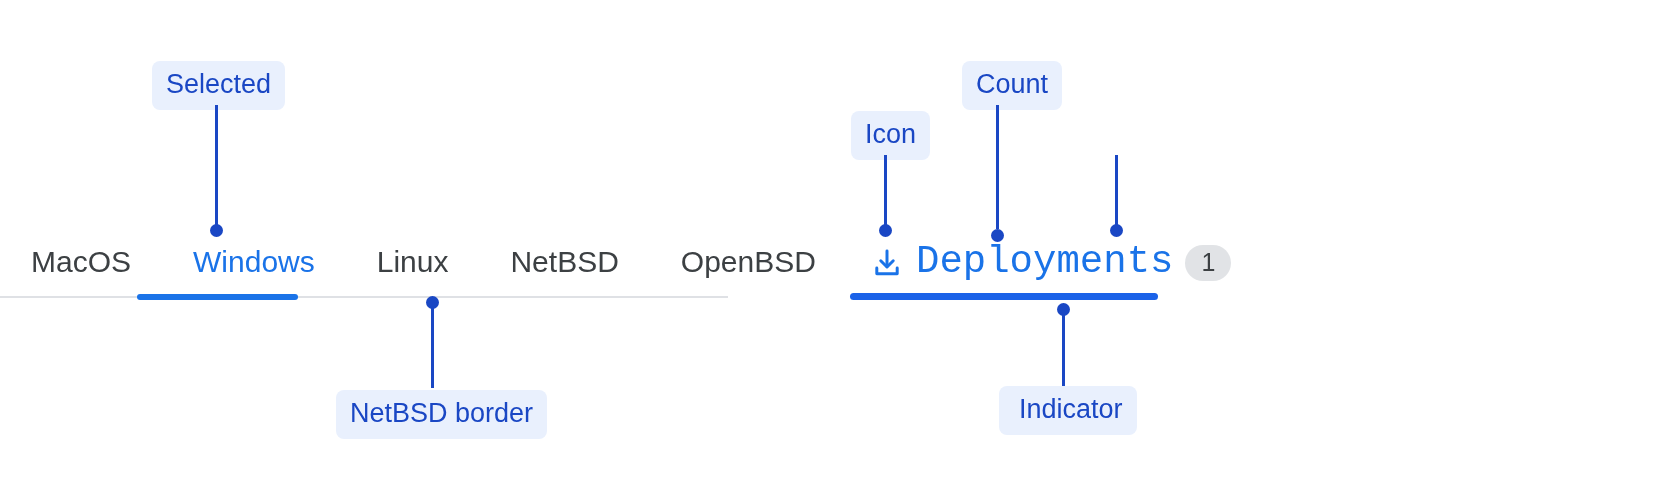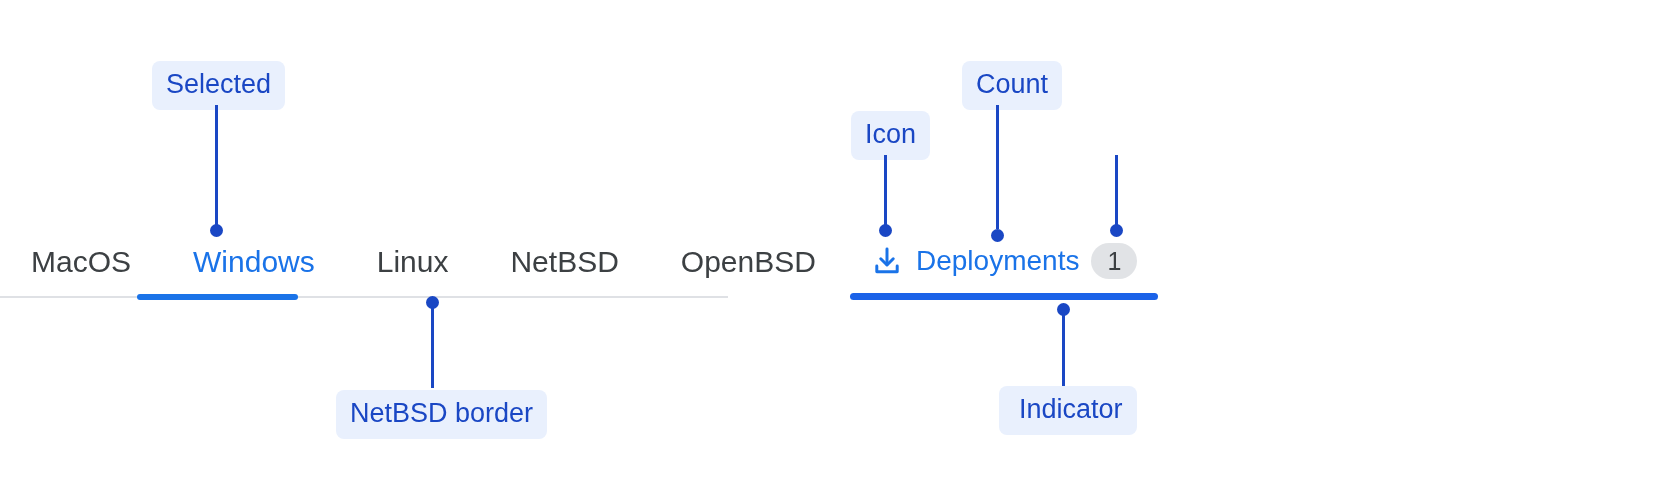--- a/index.html
+++ b/index.html
@@ -105,23 +105,24 @@
     gap: 12px;
     white-space: nowrap;
   }
   #tabbar-right .dl-icon {
     display: block;
     width: 34px;
     height: 34px;
     flex: 0 0 auto;
   }
   #tabbar-right .tab-text {
-    font-size: 28px;
+    font-size: 39px;
     line-height: 1;
     color: #1a73e8;
+    font-family: Liberation Mono, monospace;
   }
   #tabbar-right .count-pill {
     display: inline-flex;
     align-items: center;
     justify-content: center;
     min-width: 46px;
     height: 36px;
     padding: 0 8px;
     border-radius: 18px;
     background: #e1e3e6;

